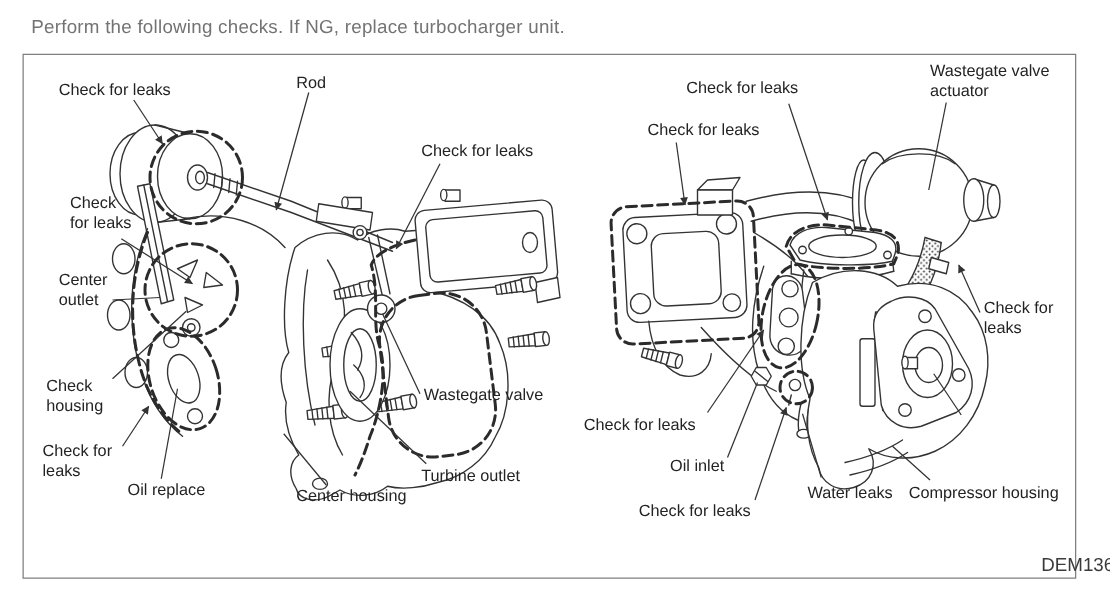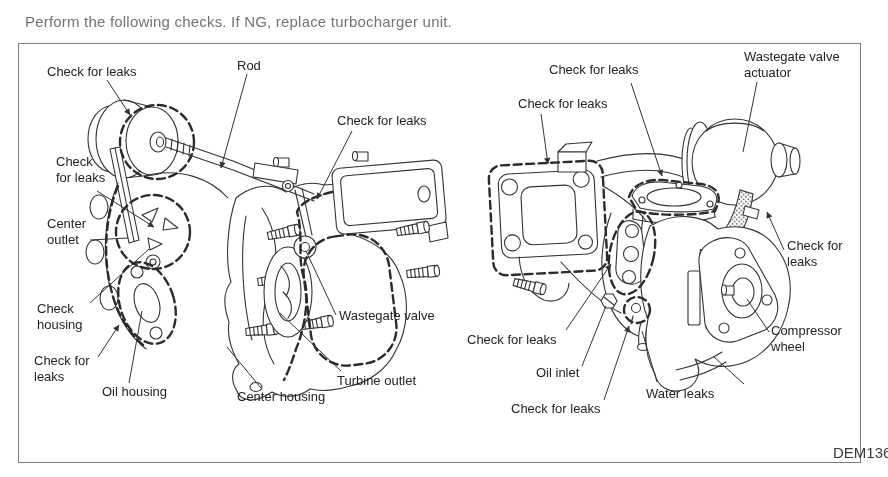--- a/index.html
+++ b/index.html
@@ -257,33 +257,32 @@
   <div class="lbl" style="left:237px;top:58px">Rod</div>
   <div class="lbl" style="left:337px;top:113px">Check for leaks</div>
   <div class="lbl" style="left:56px;top:154px">Check
 for leaks</div>
   <div class="lbl" style="left:47px;top:216px">Center
 outlet</div>
   <div class="lbl" style="left:37px;top:301px">Check
 housing</div>
   <div class="lbl" style="left:34px;top:353px">Check for
 leaks</div>
-  <div class="lbl" style="left:102px;top:384px">Oil housing</div>
+  <div class="lbl" style="left:102px;top:384px">Oil replace</div>
   <div class="lbl" style="left:237px;top:389px">Center housing</div>
   <div class="lbl" style="left:337px;top:373px">Turbine outlet</div>
   <div class="lbl" style="left:339px;top:308px">Wastegate valve</div>
 
   <div class="lbl" style="left:549px;top:62px">Check for leaks</div>
   <div class="lbl" style="left:518px;top:96px">Check for leaks</div>
   <div class="lbl" style="left:744px;top:49px">Wastegate valve
 actuator</div>
   <div class="lbl" style="left:787px;top:238px">Check for
 leaks</div>
-  <div class="lbl" style="left:771px;top:323px">Compressor
-wheel</div>
   <div class="lbl" style="left:467px;top:332px">Check for leaks</div>
   <div class="lbl" style="left:536px;top:365px">Oil inlet</div>
   <div class="lbl" style="left:646px;top:386px">Water leaks</div>
+  <div class="lbl" style="left:727px;top:386px">Compressor housing</div>
   <div class="lbl" style="left:511px;top:401px">Check for leaks</div>
 
   <div class="code">DEM136</div>
 
 </div>
 
 </body></html>

